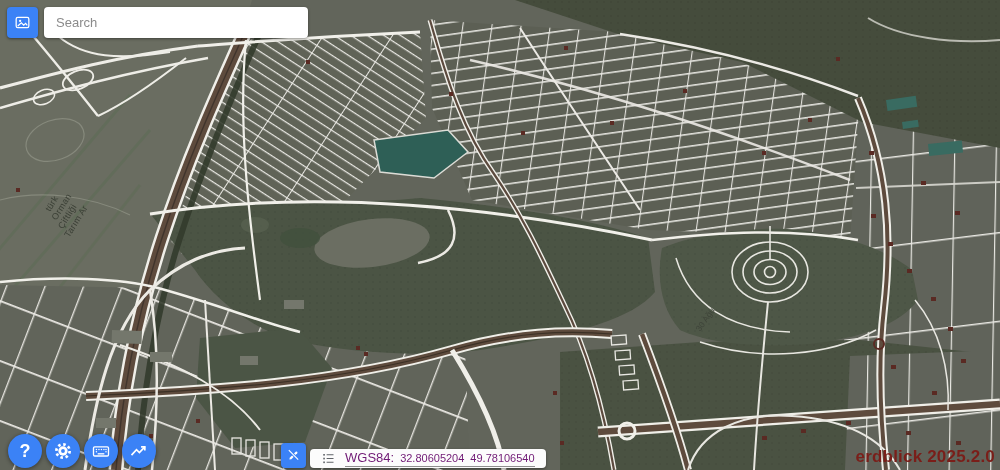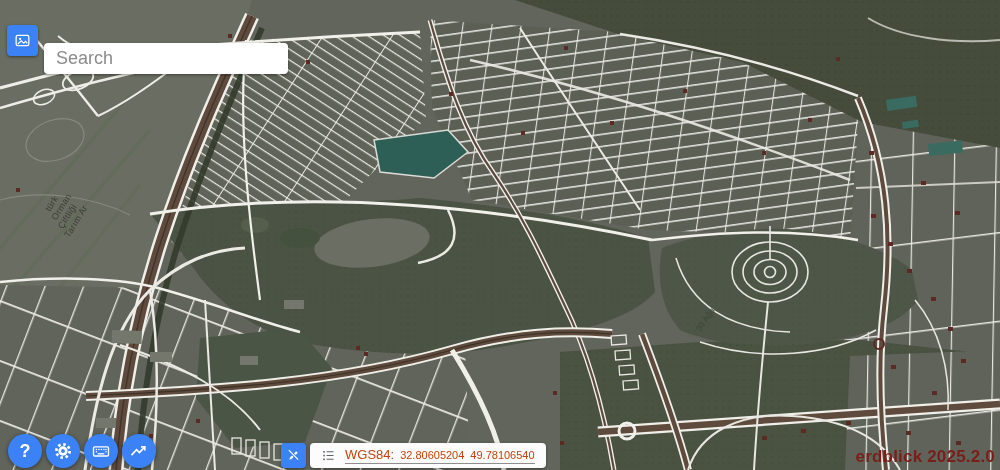--- a/index.html
+++ b/index.html
@@ -6,39 +6,39 @@
   *{box-sizing:border-box;}
   #app{position:relative;width:1000px;height:470px;overflow:hidden;
        font-family:"Liberation Sans",sans-serif;}
   #map-svg{position:absolute;inset:0;display:block;}
 
   
   .search-wrap{position:absolute;top:7px;left:7px;display:flex;gap:6px;align-items:center;}
   .tile-btn{width:31px;height:31px;border:none;border-radius:4px;background:#3b82f6;
             display:flex;align-items:center;justify-content:center;cursor:pointer;
             box-shadow:0 1px 3px rgba(0,0,0,.45);padding:0;}
-  .search-input{width:244px;height:31px;border:none;border-radius:4px;background:#fff;
-            padding:0 12px;font-size:18px;color:#333;outline:none;
-            box-shadow:0 1px 3px rgba(0,0,0,.4);font-family:"Liberation Sans",sans-serif;margin-top:36px;}
+  .search-input{width:264px;height:31px;border:none;border-radius:4px;background:#fff;
+            padding:0 12px;font-size:13px;color:#333;outline:none;
+            box-shadow:0 1px 3px rgba(0,0,0,.4);font-family:"Liberation Sans",sans-serif;}
   .search-input::placeholder{color:#8b8b8b;}
 
   
   .fab-row{position:absolute;left:8px;bottom:2px;display:flex;gap:4px;}
   .fab{width:34px;height:34px;border-radius:50%;border:none;background:#3b82f6;
        display:flex;align-items:center;justify-content:center;cursor:pointer;
        box-shadow:0 1px 4px rgba(0,0,0,.45);padding:0;}
   .fab .q{color:#fff;font-size:18px;font-weight:bold;line-height:1;font-family:"Liberation Sans",sans-serif;}
 
   
   .pen-btn{position:absolute;left:281px;bottom:2px;width:25px;height:25px;border:none;
        border-radius:4px;background:#3b82f6;display:flex;align-items:center;
        justify-content:center;cursor:pointer;box-shadow:0 1px 3px rgba(0,0,0,.4);padding:0;}
-  .status-bar{position:absolute;left:310px;bottom:2px;height:25px;background:#fcfcfc;
+  .status-bar{position:absolute;left:310px;bottom:2px;height:19px;background:#fcfcfc;
        border-radius:4px;display:flex;align-items:center;gap:9px;padding:0 11px;
-       box-shadow:0 1px 3px rgba(0,0,0,.4);font-size:13px;color:#c2410c;white-space:nowrap;}
+       box-shadow:0 1px 3px rgba(0,0,0,.4);font-size:13px;color:#701a75;white-space:nowrap;}
   .status-bar .mono{font-family:Liberation Sans, sans-serif;font-size:11px;}
   .u{border-bottom:1px solid #8f8f8f;padding-bottom:1px;cursor:pointer;}
   .grp{display:inline-flex;gap:6px;align-items:baseline;}
 
   
   .version{position:absolute;right:5px;bottom:3px;font-size:17px;font-weight:bold;
        color:#7a1e19;letter-spacing:.2px;}
 </style>
 </head>
 <body>

